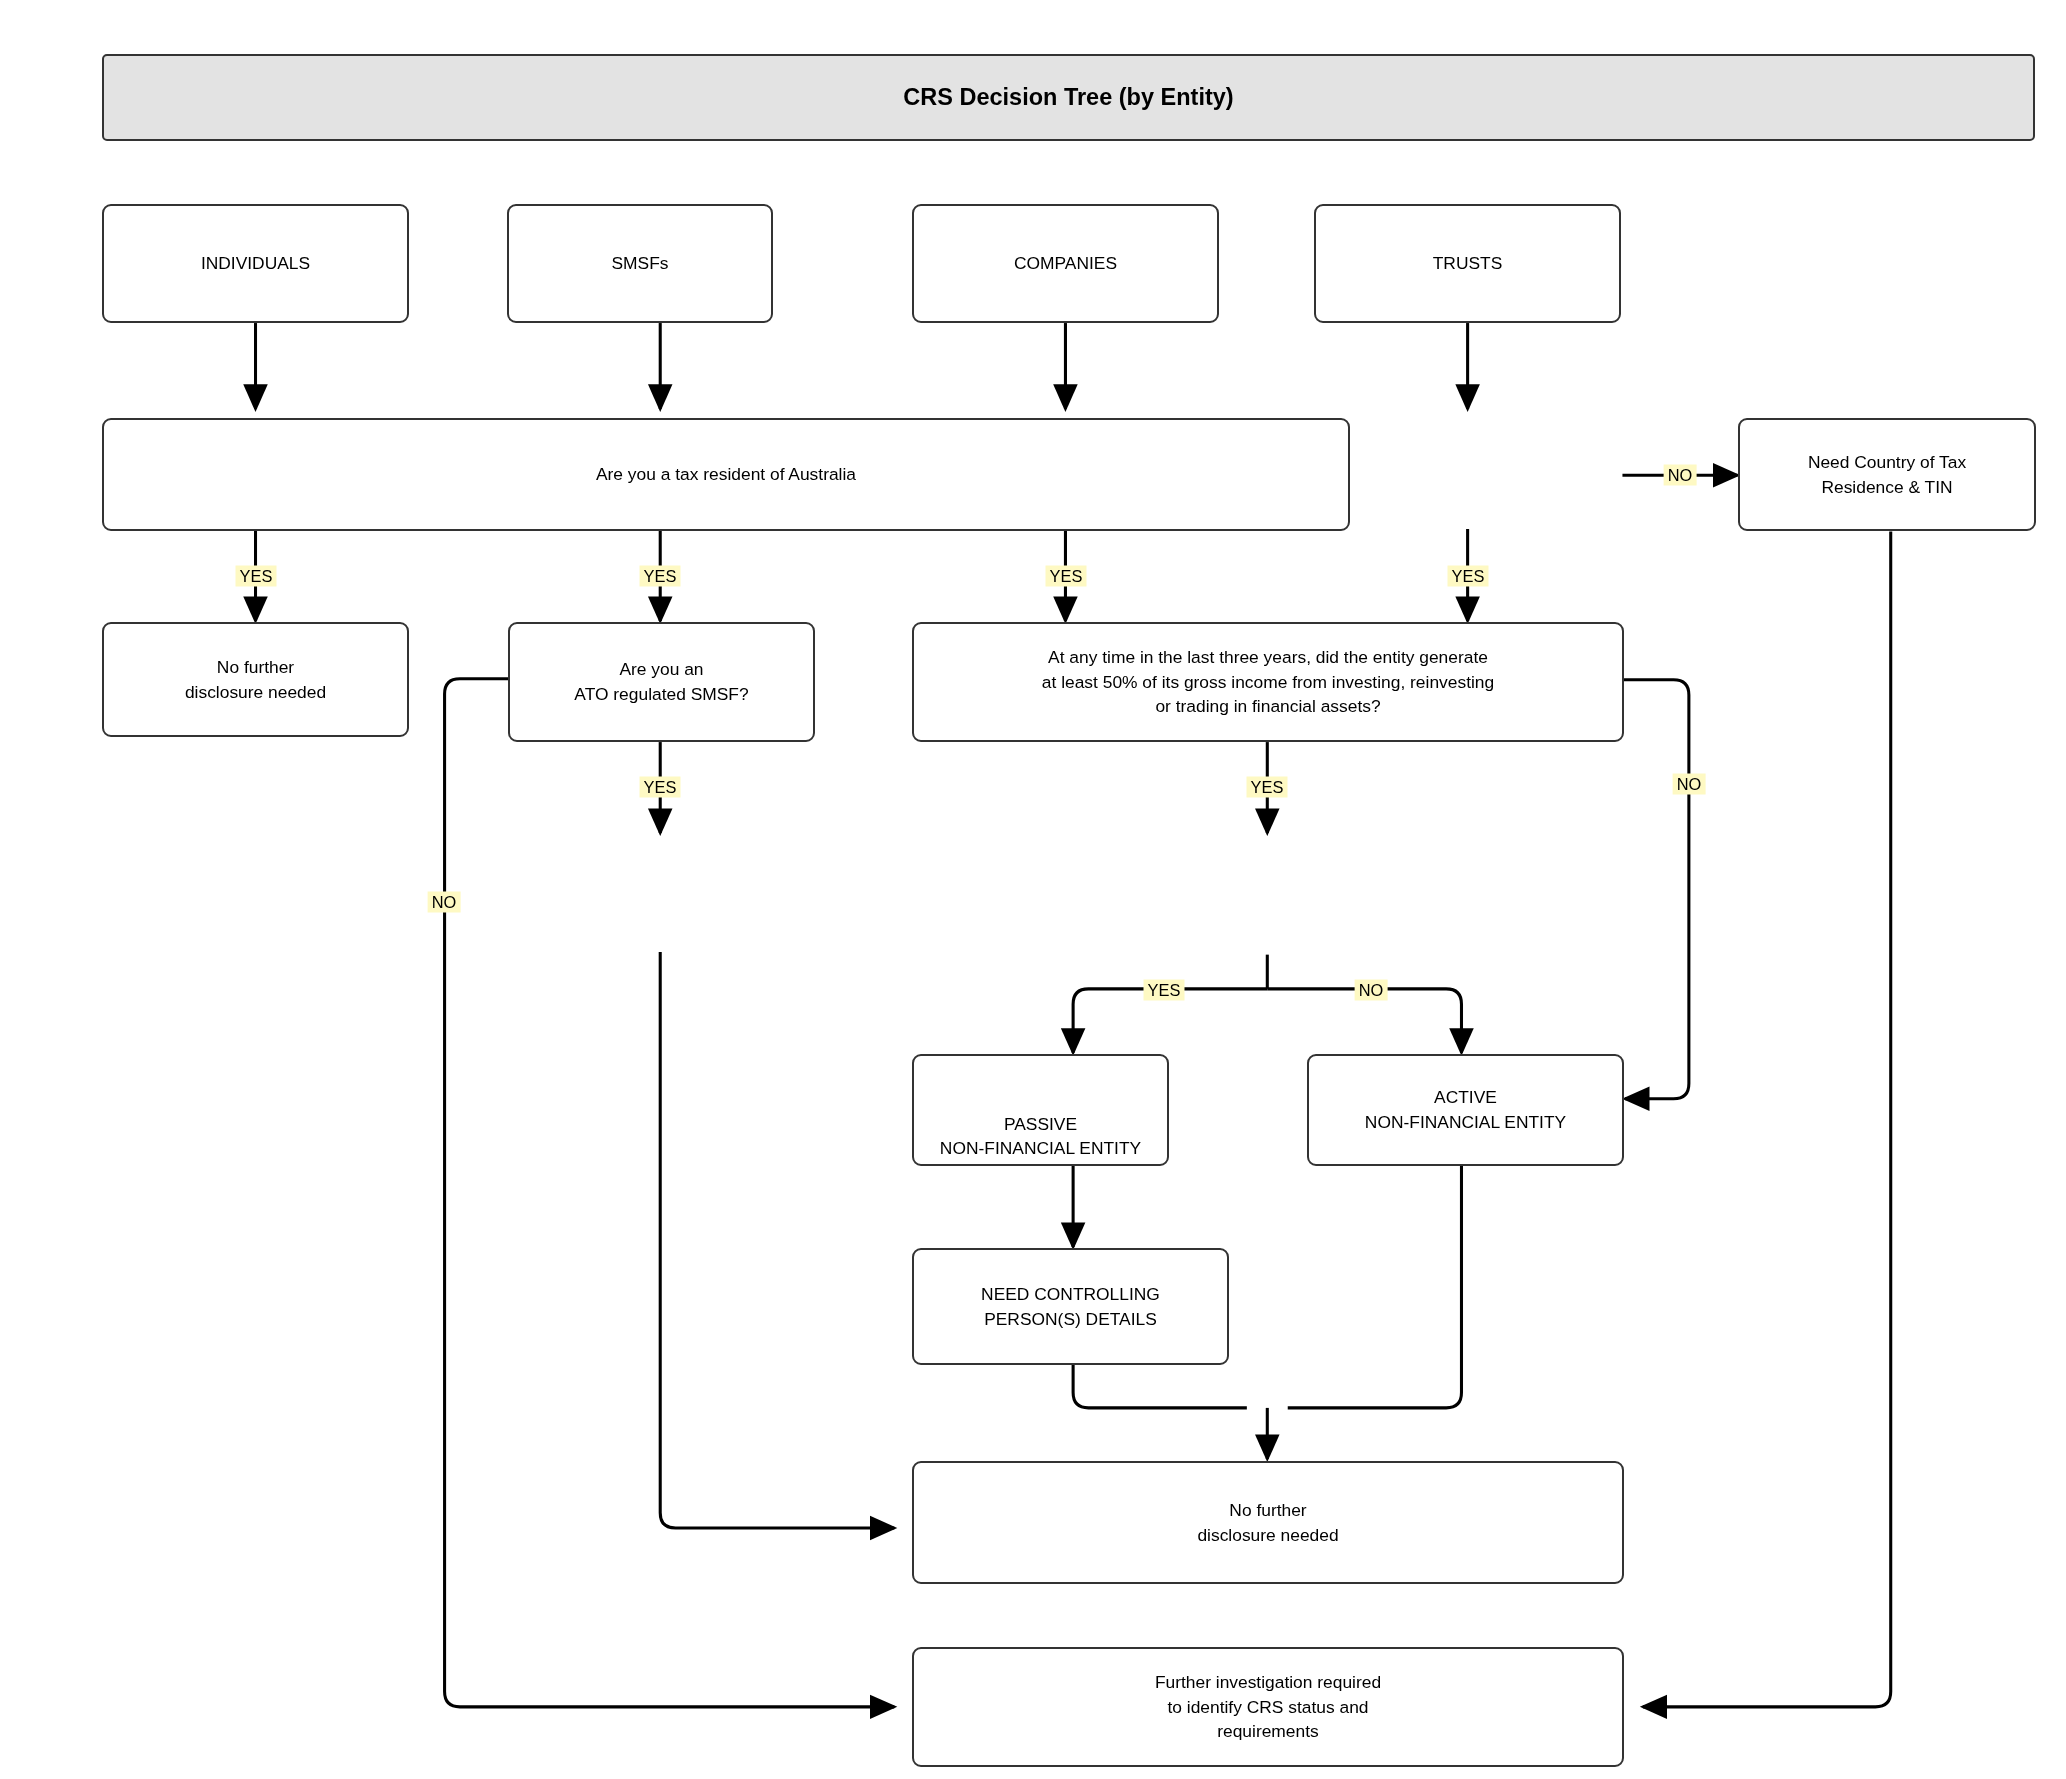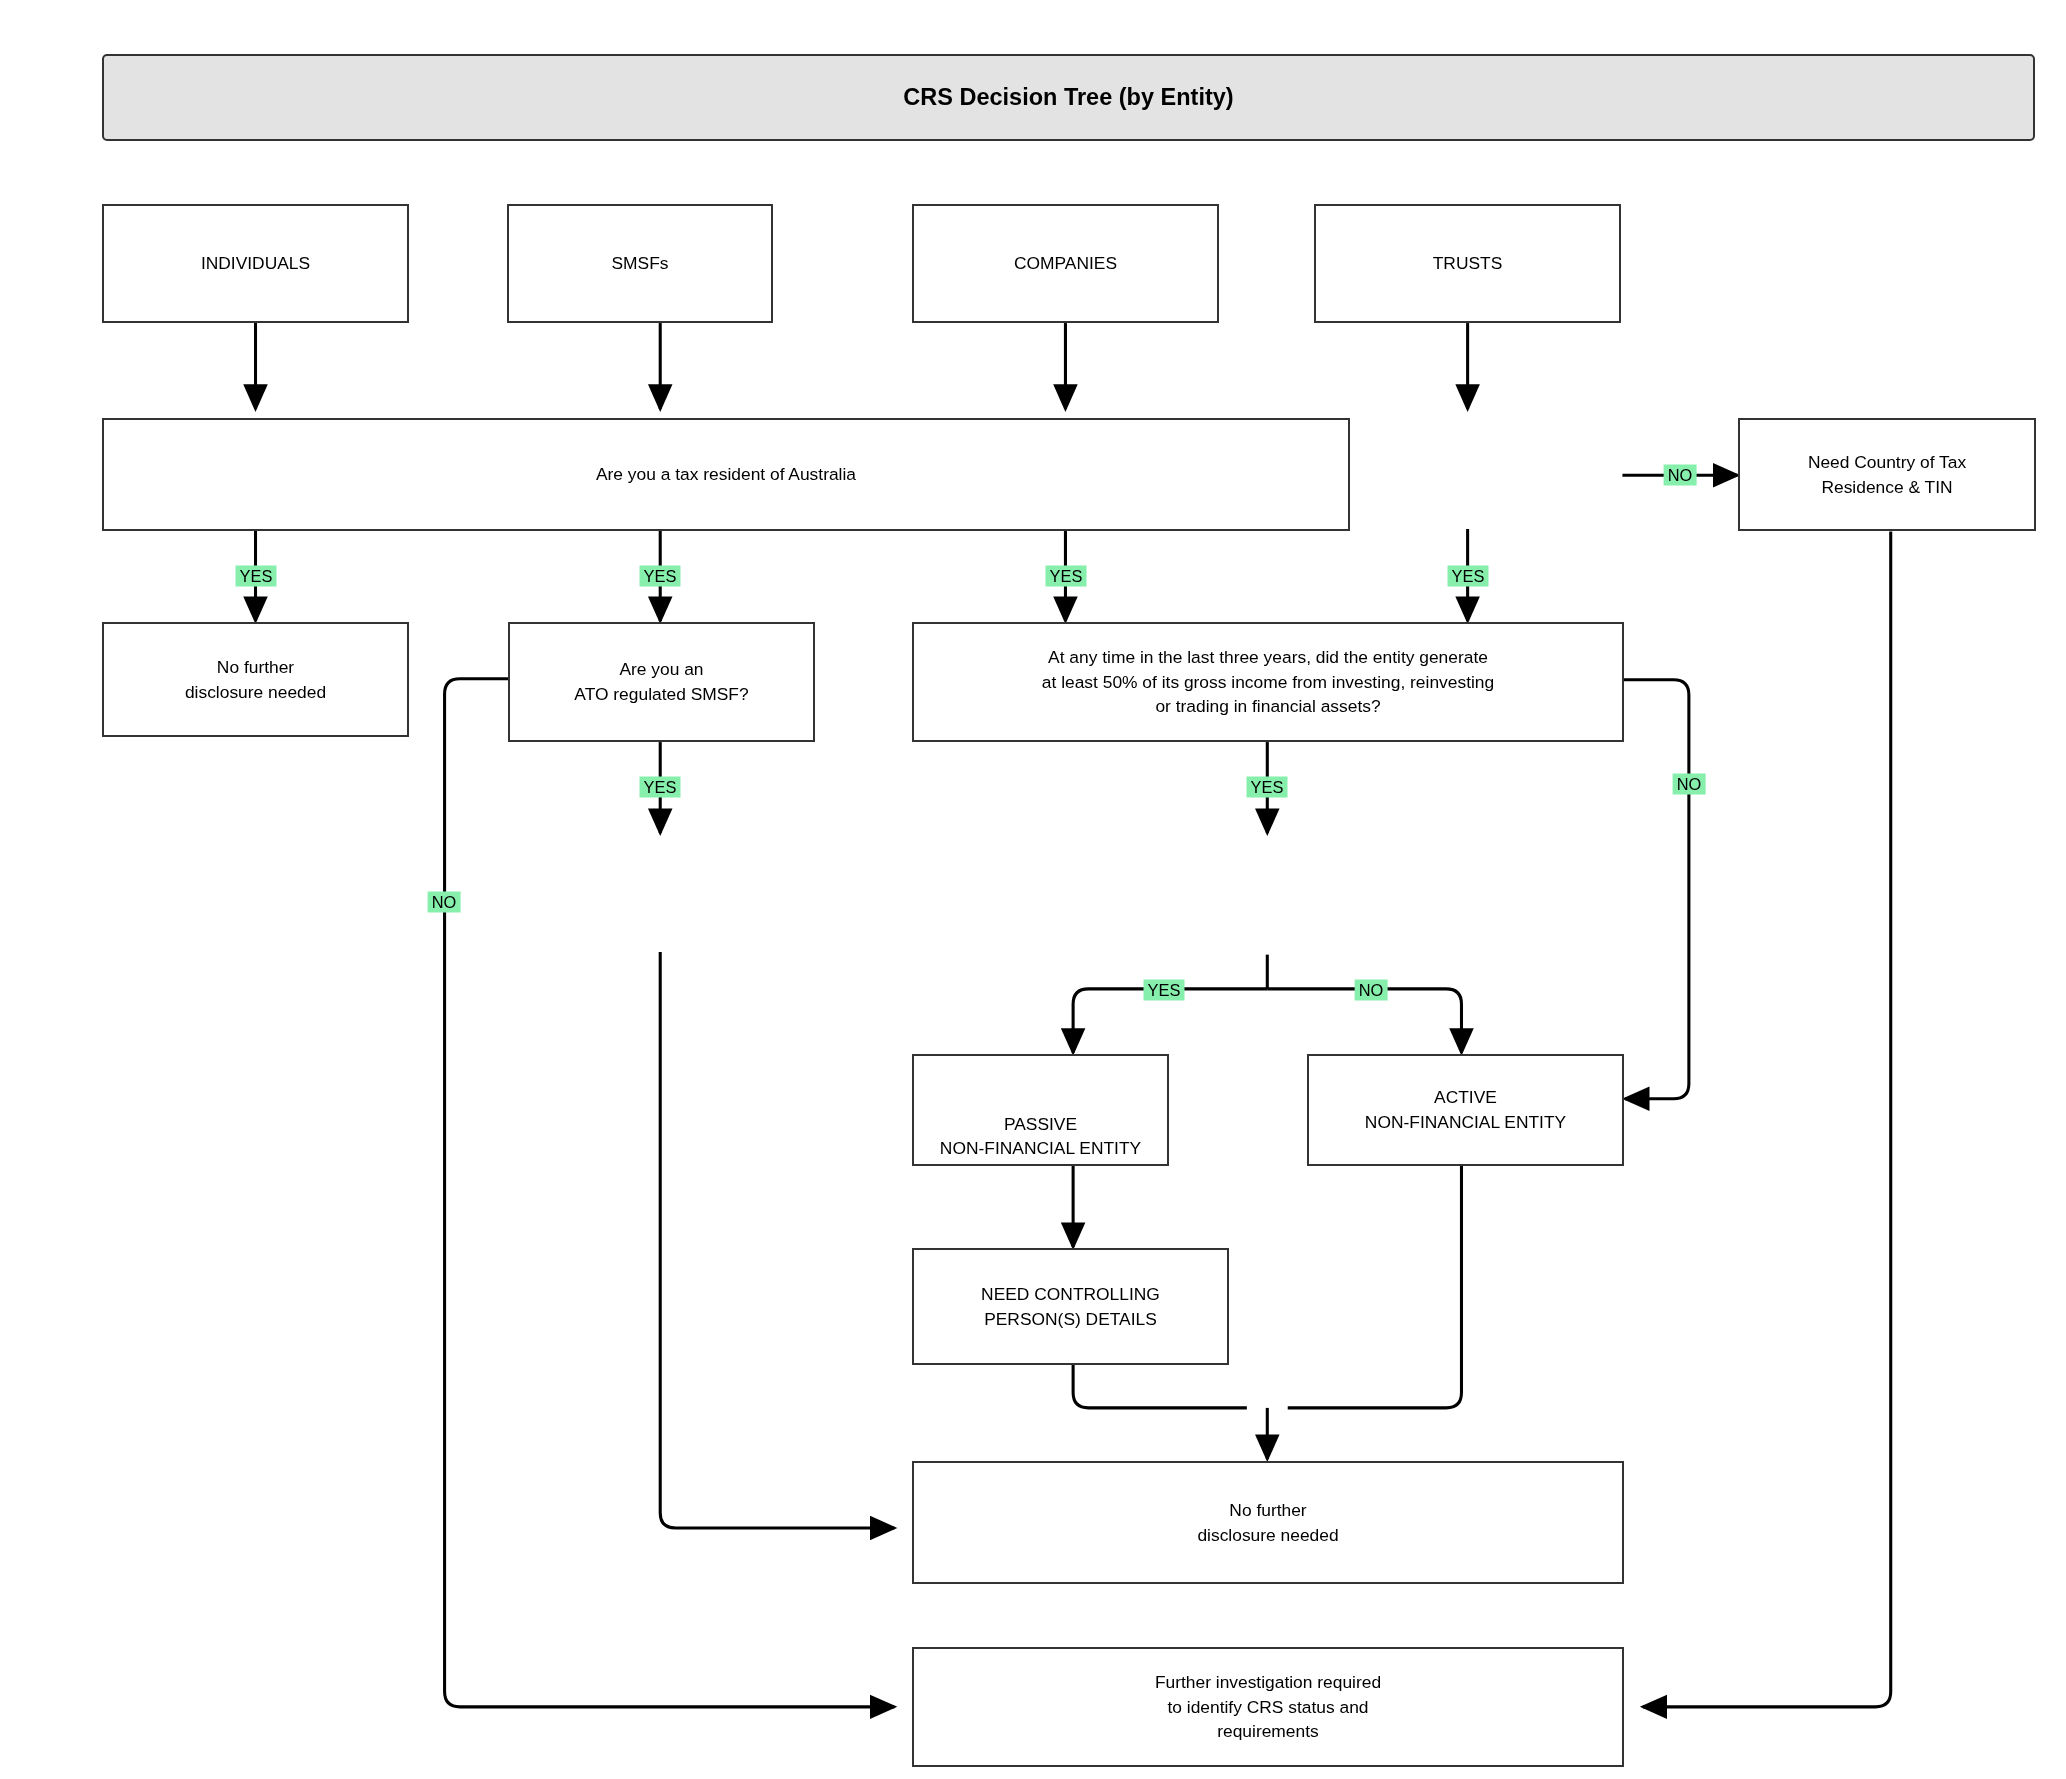--- a/index.html
+++ b/index.html
@@ -22,21 +22,21 @@
     left: 0;
     top: 0;
     width: 2066px;
     height: 1780px;
     pointer-events: none;
   }
   .node {
     position: absolute;
     box-sizing: border-box;
     border: 2.6px solid #333333;
-    border-radius: 0;
+    border-radius: 9px;
     background: #ffffff;
     display: flex;
     align-items: center;
     justify-content: center;
     text-align: center;
     color: #000000;
     font-size: 17.4px;
     line-height: 1.42;
     padding: 3.1px 9.2px;
     z-index: 2;
@@ -44,21 +44,21 @@
   .node.title-node {
     background: #e3e3e3;
     font-size: 23.5px;
     font-weight: bold;
     border-radius: 5px;
   }
   .edge-label {
     position: absolute;
     font-size: 16.4px;
     color: #000000;
-    background: #86efac;
+    background: #fef9c3;
     padding: 1px 4.1px;
     white-space: nowrap;
     z-index: 3;
     transform: translate(-50%, -50%);
   }
   .nl { white-space: pre-line; }
 </style>
 </head>
 <body>
 

